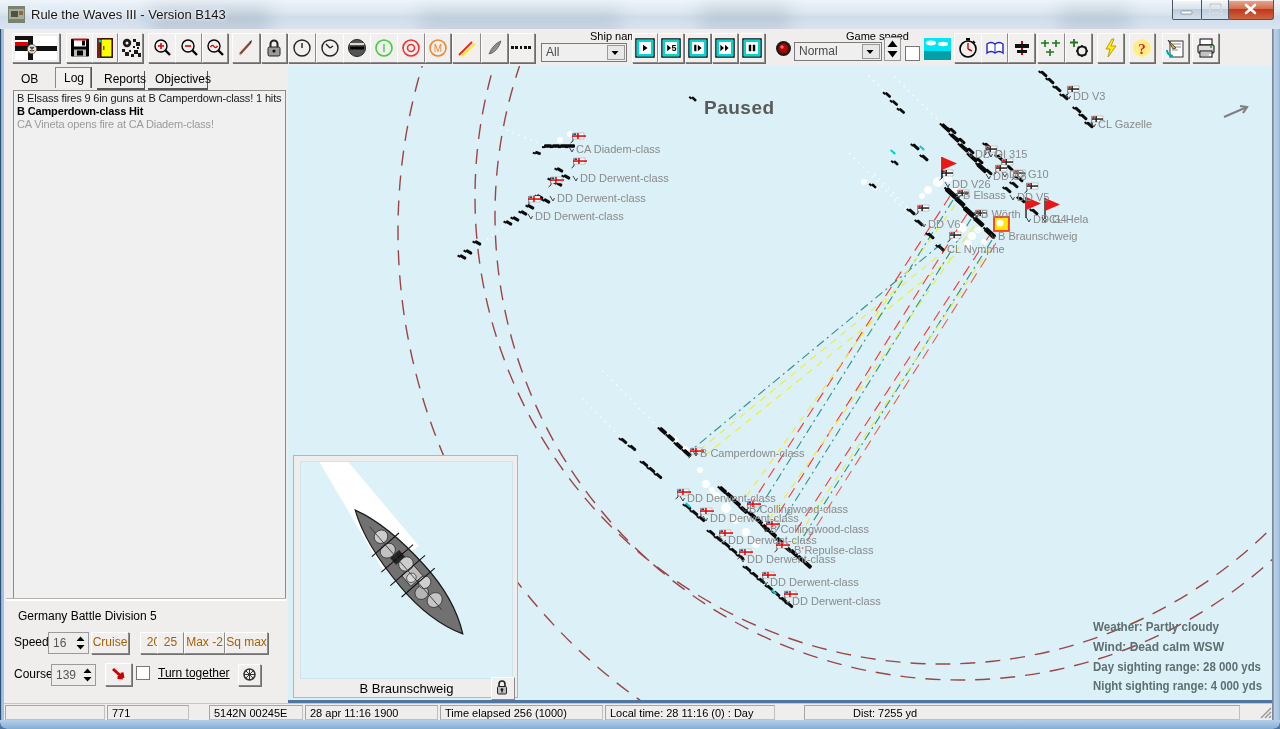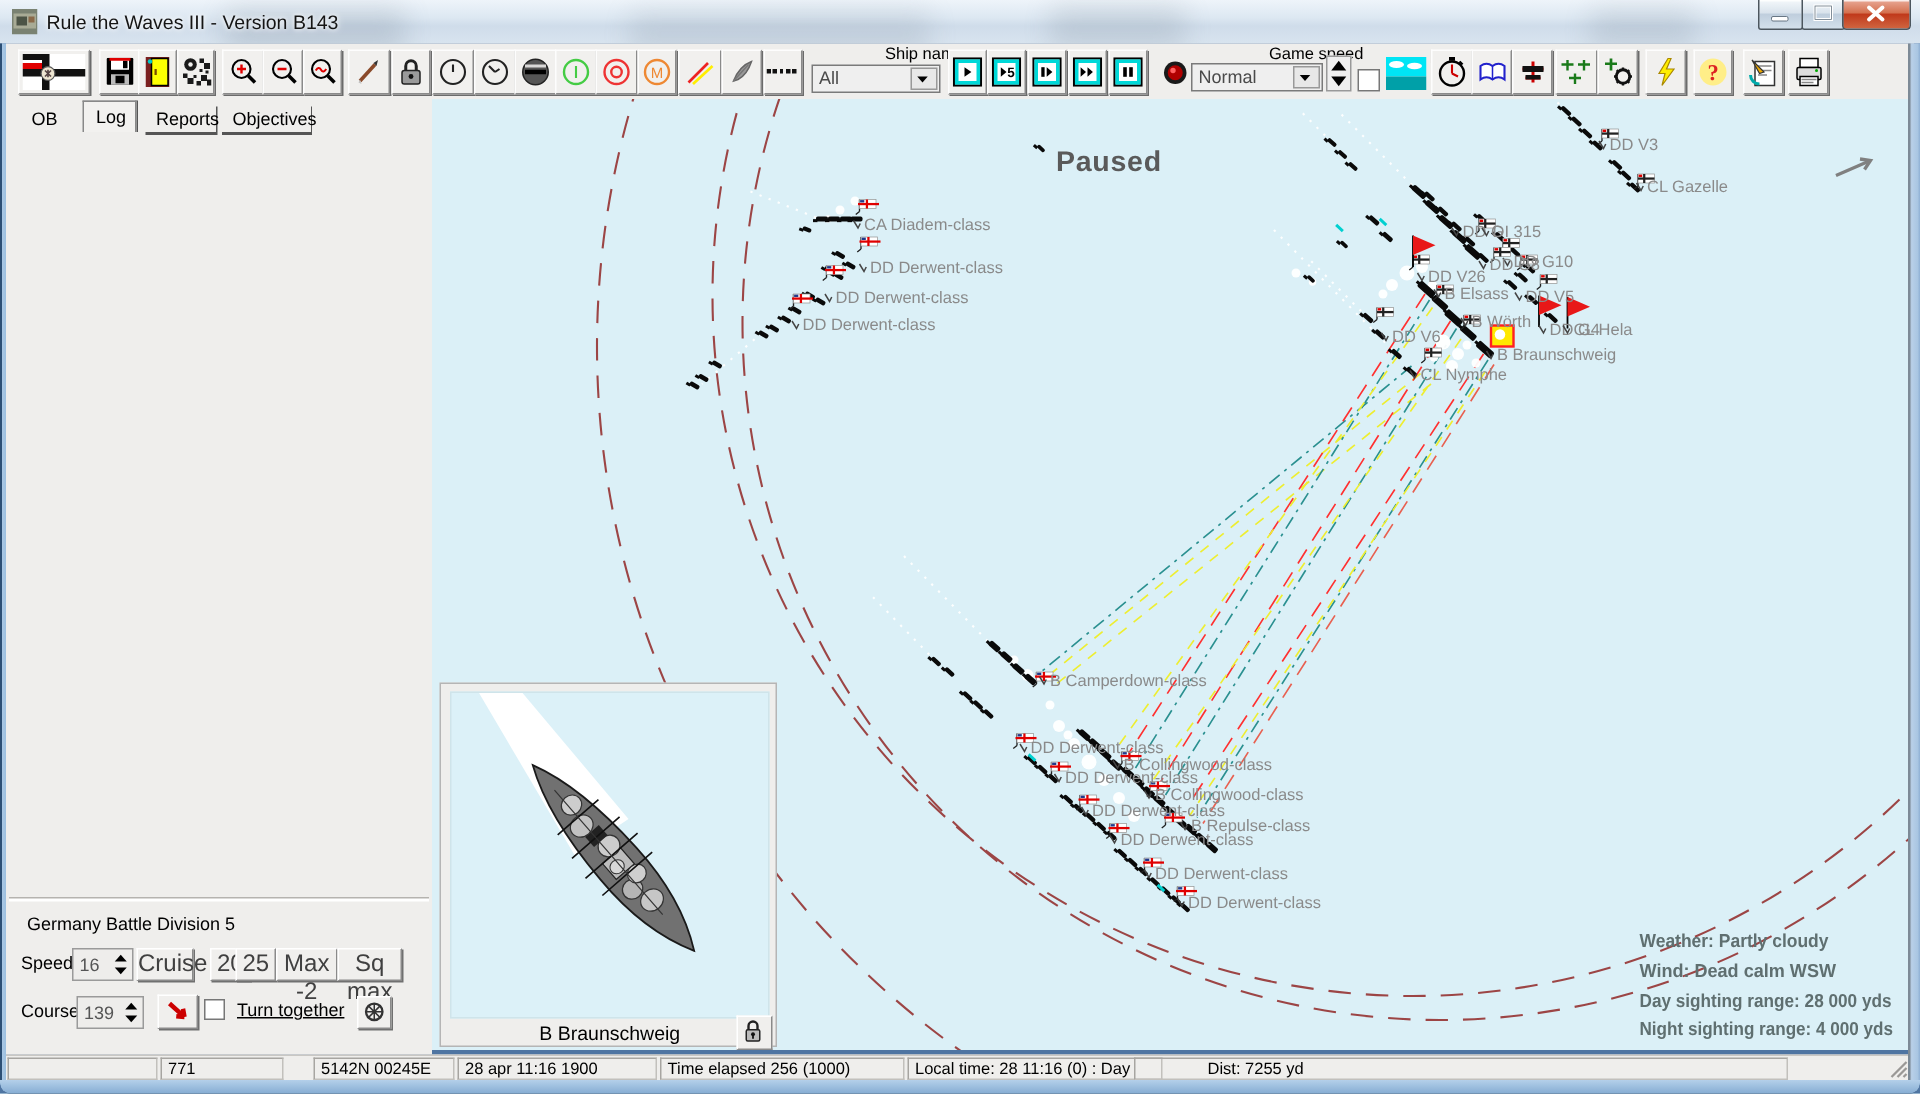--- a/index.html
+++ b/index.html
@@ -19,21 +19,21 @@
   .tb svg{position:absolute;left:50%;top:50%;transform:translate(-50%,-50%);}
   .tlabel{position:absolute;font-size:11px;color:#000;margin-left:48px;}
   .dropdown{position:absolute;height:17px;background:#efefef;border:1px solid #7a7a7a;font-size:12px;color:#4a4a4a;}
   .ddarrow{position:absolute;right:1px;top:1px;width:16px;bottom:1px;background:#e8e8e8;border:1px solid #999;}
   
   #lpanel{left:4px;top:66px;width:284px;height:637px;background:#efeeec;}
   .tab{position:absolute;top:3px;height:19px;font-size:12px;color:#000;padding:3px 8px 0 8px;box-sizing:border-box;}
   #logbox{left:9px;top:24px;width:271px;height:507px;background:#f0f0f0;border:1px solid #8c8c8c;}
   #logbox div{font-size:11px;padding:1px 0 0 3px;white-space:nowrap;overflow:hidden;letter-spacing:-0.15px;}
   
-  .cbtn{position:absolute;height:20px;background:#f0efed;border:1px solid #8a8a8a;border-top-color:#fff;border-left-color:#fff;box-shadow:1px 1px 0 #707070;font-size:16px;text-align:center;line-height:19px;color:#404040;}
+  .cbtn{position:absolute;height:20px;background:#f0efed;border:1px solid #8a8a8a;border-top-color:#fff;border-left-color:#fff;box-shadow:1px 1px 0 #707070;font-size:12px;text-align:center;line-height:19px;color:#a16207;}
   .spin{position:absolute;height:20px;background:#eeedeb;border:1px solid #9a9a9a;font-size:12px;color:#555;}
   
   #map{left:288px;top:66px;width:984px;height:634px;background:#dbf0f7;}
   
   #shippanel{left:293px;top:455px;width:225px;height:243px;background:#efeeec;border:1px solid #b5b5b5;box-sizing:border-box;}
   #shipview{position:absolute;left:6px;top:5px;width:211px;height:216px;background:#dcf1f8;border:1px solid #cfe4ea;}
   #shipname{position:absolute;left:0px;top:222px;width:225px;height:21px;font-size:13px;color:#000;text-align:center;line-height:21px;}
   #lockbtn{position:absolute;left:197px;top:221px;width:22px;height:21px;background:#f0efed;border:1px solid #8a8a8a;border-top-color:#fff;border-left-color:#fff;}
   
   #status{left:4px;top:703px;width:1272px;height:17px;background:#efeeec;border-top:1px solid #c9c7c3;}
@@ -387,20 +387,25 @@
           <path d="M5 15 H15 M5 17 H13" stroke="#888"></path>
         </svg>
       </div>
   </div>
 
   <div id="lpanel" class="abs">
     <div class="tab" style="left:9px;width:42px;">OB</div>
     <div class="tab" style="left:51px;width:36px;border:1px solid #888;border-bottom:none;background:#f2f1ef;top:1px;height:21px;box-shadow:1px 0 0 #555;">Log</div>
     <div class="tab" style="left:92px;width:48px;box-shadow:1px 2px 0 #555;">Reports</div>
     <div class="tab" style="left:143px;width:60px;box-shadow:1px 2px 0 #555;">Objectives</div>
+    <div id="logbox" class="abs">
+      <div style="color:#1a1a1a;">B Elsass fires 9 6in guns at B Camperdown-class! 1 hits</div>
+      <div style="color:#000;font-weight:bold;">B Camperdown-class Hit</div>
+      <div style="color:#9a9a9a;">CA Vineta opens fire at CA Diadem-class!</div>
+    </div>
 
     <div class="abs" style="left:2px;top:532px;width:280px;height:2px;background:#fff;border-top:1px solid #b5b3af;"></div>
     <div class="abs" style="left:14px;top:543px;font-size:12px;">Germany Battle Division 5</div>
 
     <div class="abs" style="left:10px;top:569px;font-size:12px;">Speed</div>
     <div class="spin" style="left:44px;top:566px;width:39px;">
       <span style="position:absolute;left:4px;top:3px;">16</span>
       <svg style="position:absolute;right:2px;top:2px;" width="11" height="16">
           <path d="M1.5 6 L5.5 1.5 L9.5 6 Z" fill="#000"></path>
           <path d="M1.5 10 L5.5 14.5 L9.5 10 Z" fill="#000"></path>
@@ -1237,21 +1242,21 @@
         </svg></div>
   </div>
 
   <div id="status" class="abs">
     <div class="sfield" style="left:1px;width:100px;"></div>
     <div class="sfield" style="left:103px;width:82px;">771</div>
     <div class="sfield" style="left:205px;width:94px;">5142N 00245E</div>
     <div class="sfield" style="left:301px;width:133px;">28 apr 11:16 1900</div>
     <div class="sfield" style="left:436px;width:163px;">Time elapsed 256 (1000)</div>
     <div class="sfield" style="left:601px;width:170px;">Local time: 28 11:16 (0) : Day</div>
-    <div class="sfield" style="left:752px;width:436px;padding-left:48px;">Dist: 7255 yd</div>
+    <div class="sfield" style="left:800px;width:436px;padding-left:48px;">Dist: 7255 yd</div>
     <svg class="abs" style="left:1256px;top:3px;" width="13" height="13">
         <g stroke="#9a9896" stroke-width="1.5">
           <path d="M11 1 L1 11"></path>
           <path d="M11 5 L5 11"></path>
           <path d="M11 9 L9 11"></path>
         </g>
       </svg>
   </div>
 
   <div id="bleft" class="abs"></div>

